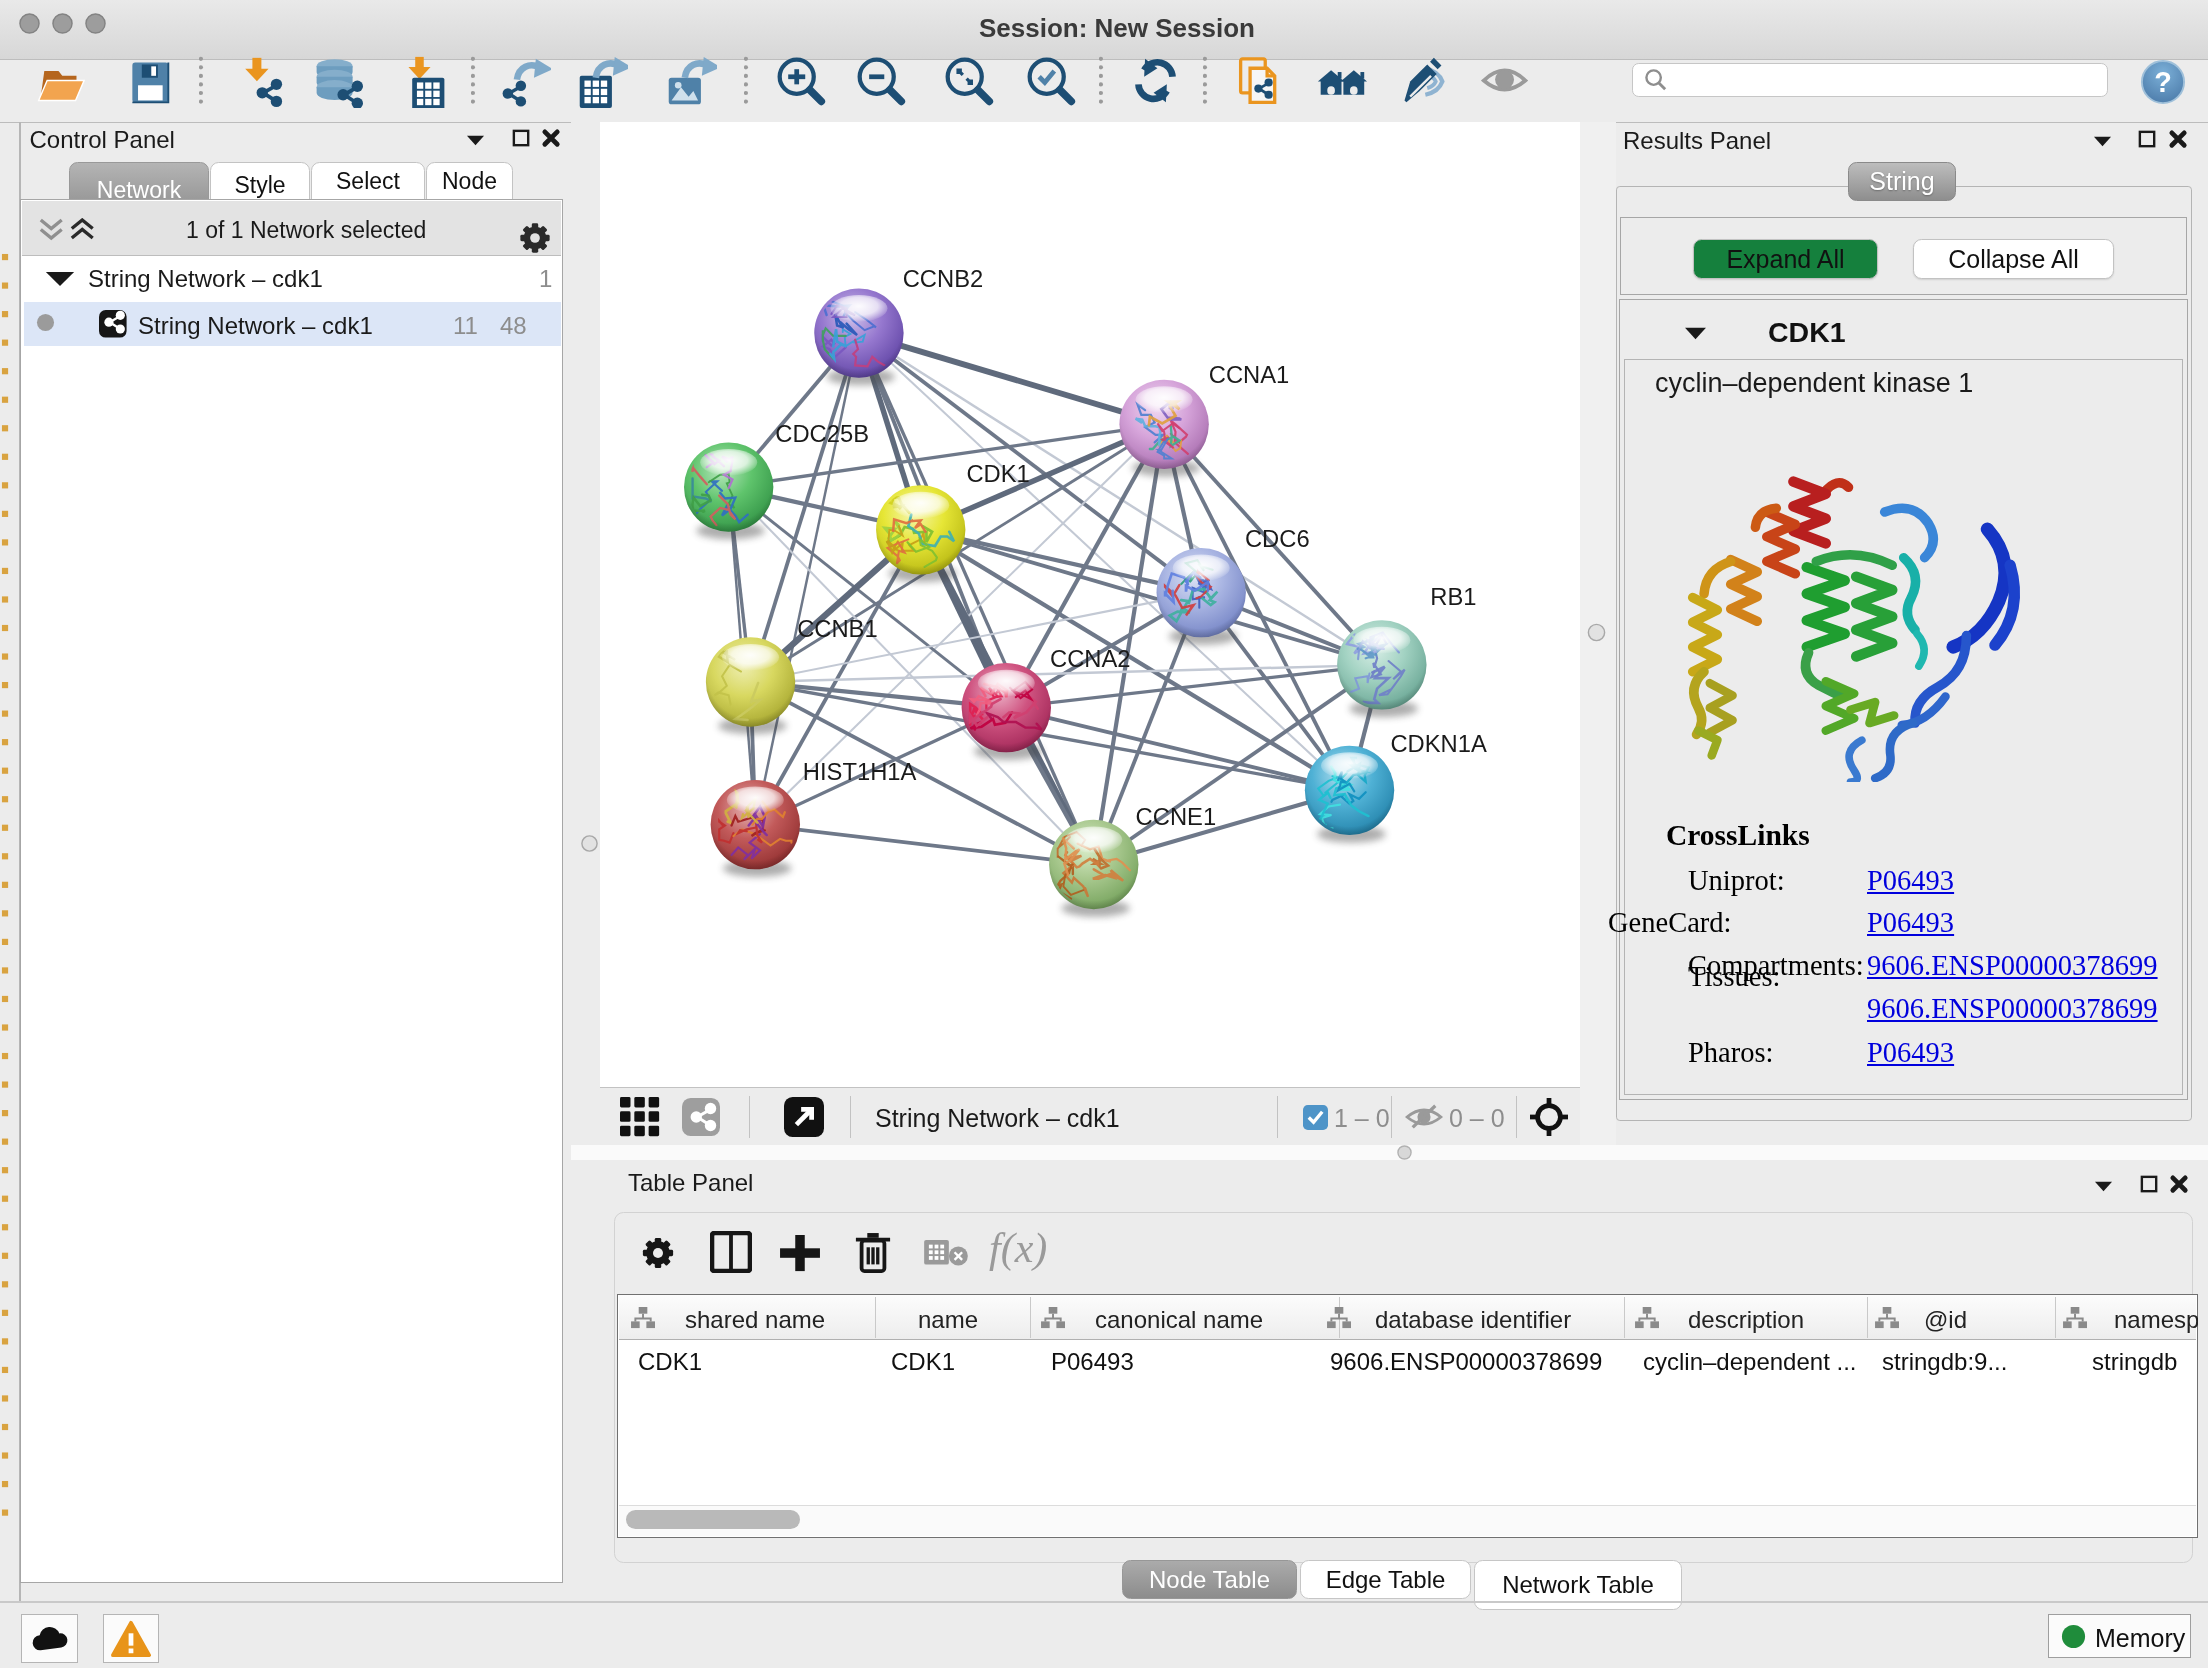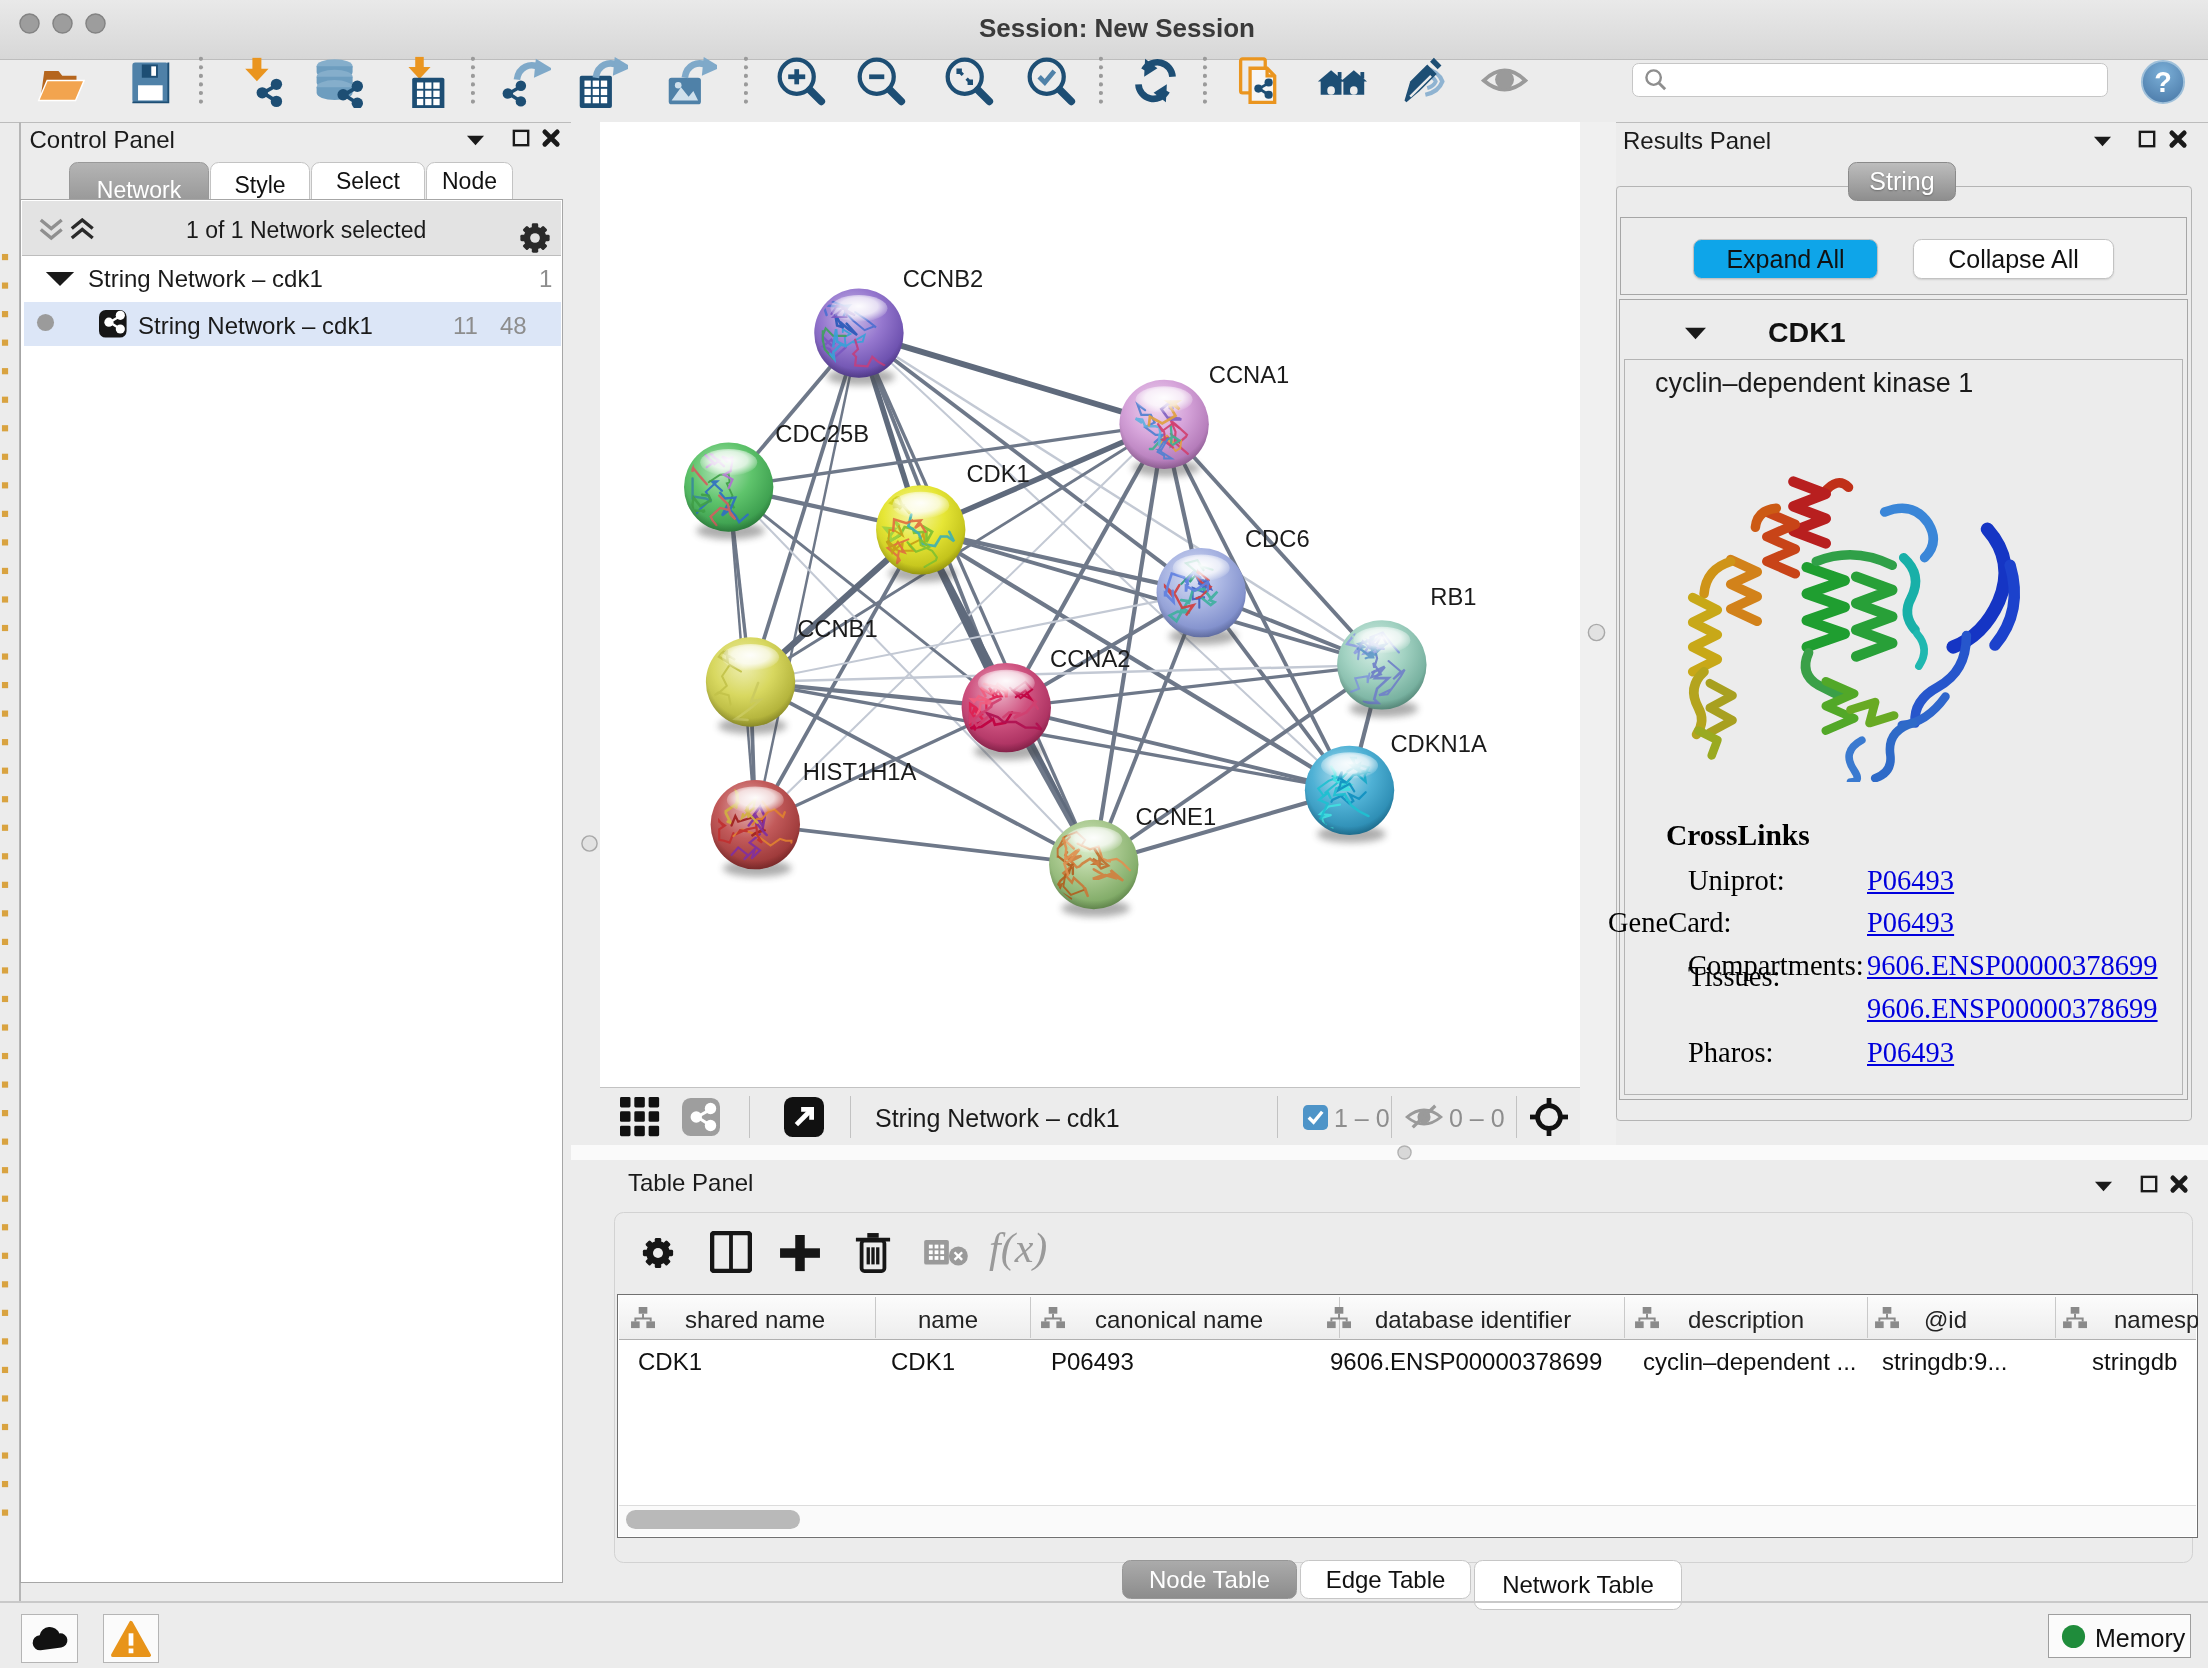--- a/index.html
+++ b/index.html
@@ -755,21 +755,21 @@
   </svg>
 <svg style="position:absolute;left:2137px;top:129px;" width="21" height="21" viewBox="0 0 22 22">
     <rect x="3" y="3" width="15" height="15" fill="none" stroke="#1a1a1a" stroke-width="2.5"></rect>
   </svg>
 <svg style="position:absolute;left:2168px;top:129px;" width="21" height="21" viewBox="0 0 22 22">
     <path d="M4,4 L17,17 M17,4 L4,17" stroke="#1a1a1a" stroke-width="5" stroke-linecap="round"></path>
   </svg>
 <div style="position:absolute;left:1616px;top:186px;width:576px;height:935px;background:#ececec;border:1.9px solid #b4b4b4;border-radius:3.8px;"></div>
 <div style="position:absolute;left:1848px;top:162px;width:108px;height:39px;background:linear-gradient(#bdbdbd,#8e8e8e);border:1px solid #8a8a8a;border-radius:8.6px;display:flex;align-items:center;justify-content:center;color:#fff;font:25px 'Liberation Sans';text-shadow:0 1px 1.9px rgba(0,0,0,0.3);">String</div>
 <div style="position:absolute;left:1620px;top:217px;width:567px;height:78px;background:#ececec;border:1.9px solid #a6a6a6;"></div>
-<div style="position:absolute;height:40px;background:#0ea5e9;border:1.4px solid #c2c2c2;border-radius:8.6px;display:flex;align-items:center;justify-content:center;font:25px 'Liberation Sans';color:#111;box-shadow:0 1px 1.9px rgba(0,0,0,0.12);left:1693px;top:239px;width:185px;">Expand All</div>
+<div style="position:absolute;height:40px;background:#15803d;border:1.4px solid #c2c2c2;border-radius:8.6px;display:flex;align-items:center;justify-content:center;font:25px 'Liberation Sans';color:#111;box-shadow:0 1px 1.9px rgba(0,0,0,0.12);left:1693px;top:239px;width:185px;">Expand All</div>
 <div style="position:absolute;height:40px;background:#fff;border:1.4px solid #c2c2c2;border-radius:8.6px;display:flex;align-items:center;justify-content:center;font:25px 'Liberation Sans';color:#111;box-shadow:0 1px 1.9px rgba(0,0,0,0.12);left:1913px;top:239px;width:201px;">Collapse All</div>
 <div style="position:absolute;left:1619px;top:299px;width:569px;height:801px;background:#ececec;border:1.9px solid #a6a6a6;"></div>
 <svg style="position:absolute;left:1683px;top:324px;" width="25" height="19" viewBox="0 0 26 20">
     <polygon points="2,4 24,4 13,16" fill="#1a1a1a"></polygon>
   </svg>
 <div style="position:absolute;left:1768px;top:315px;font:700 28.5px/34px 'Liberation Sans', sans-serif;color:#111;white-space:nowrap;">CDK1</div>
 <div style="position:absolute;left:1624px;top:359px;width:559px;height:736px;background:#ececec;border:1.4px solid #b4b4b4;"></div>
 <div style="position:absolute;left:1655px;top:367px;font:400 27px/32px 'Liberation Sans', sans-serif;color:#1a1a1a;white-space:nowrap;">cyclin–dependent kinase 1</div>
 <svg style="position:absolute;left:1664px;top:455px;" width="371" height="327" viewBox="0 0 390 344">
     <g fill="none" stroke-linecap="round" stroke-linejoin="round">

